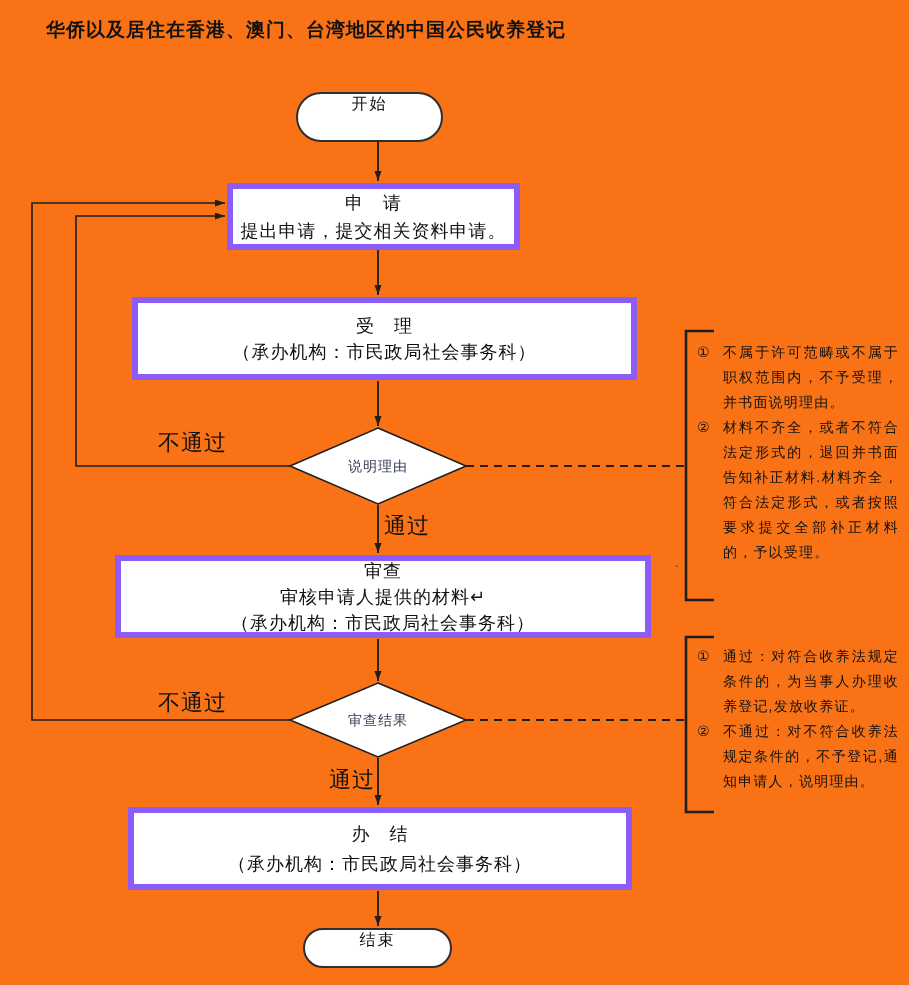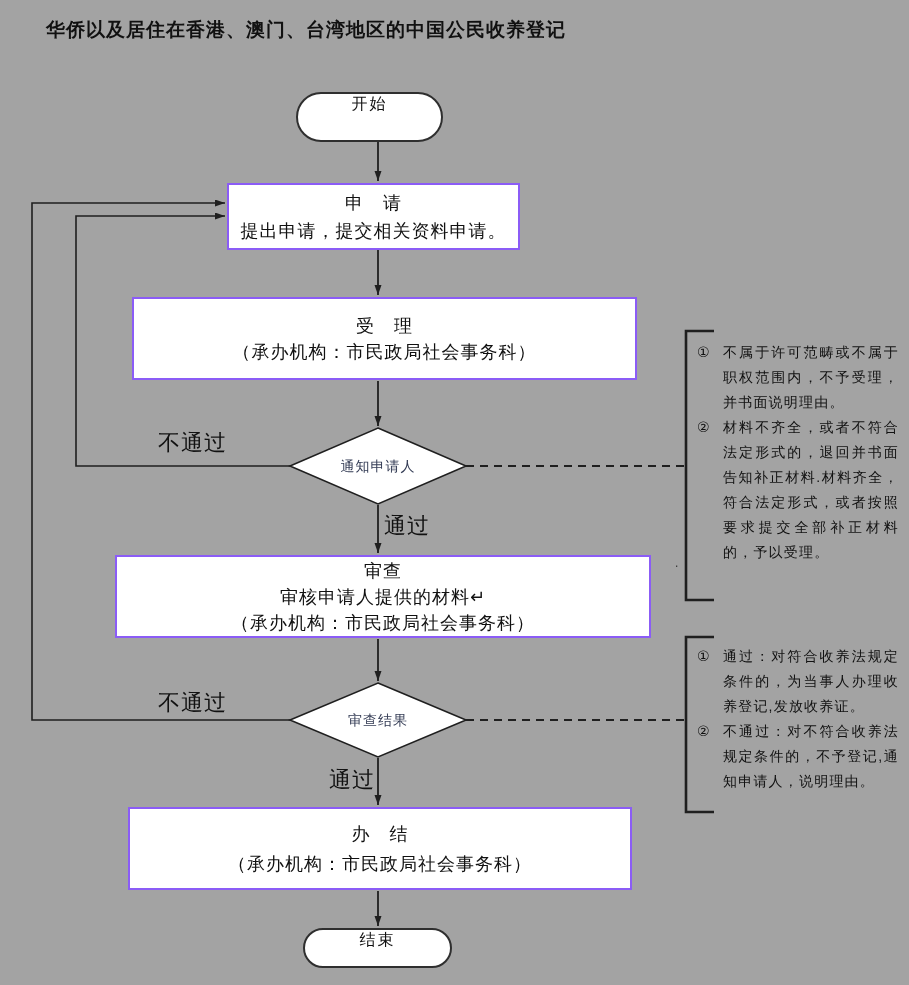--- a/index.html
+++ b/index.html
@@ -1,36 +1,36 @@
 <!DOCTYPE html>
 <html><head>
 <meta charset="utf-8">
 <style>
   html,body{margin:0;padding:0;background:#ffffff;}
   *{box-sizing:border-box;}
   #canvas{
-    position:relative;width:909px;height:985px;background:#a3a3a3;
+    position:relative;width:909px;height:985px;background:#f97316;
     font-family:"Liberation Sans","DejaVu Sans",sans-serif;color:#111111;
     overflow:hidden;
   }
   #shapes{position:absolute;left:0;top:0;}
   .title{
     position:absolute;left:46px;top:17px;width:540px;
     font-size:19px;font-weight:bold;letter-spacing:1px;color:#111;
     white-space:nowrap;
   }
   .terminal{
     position:absolute;border:2px solid #2f2f2f;border-radius:26px;background:#fff;
     display:flex;align-items:flex-start;justify-content:center;
     font-size:16px;letter-spacing:2px;color:#111;
   }
   #start-terminal{left:296px;top:92px;width:147px;height:50px;}
   #end-terminal{left:303px;top:928px;width:149px;height:40px;}
   .step-box{
-    position:absolute;border:2px solid #8b5cf6;background:#fff;
+    position:absolute;border:6px solid #8b5cf6;background:#fff;
     display:flex;flex-direction:column;align-items:center;justify-content:center;
     text-align:center;font-size:18px;line-height:26px;color:#111;letter-spacing:1px;
   }
   #apply-box{left:227px;top:183px;width:293px;height:67px;line-height:28px;}
   #accept-box{left:132px;top:297px;width:505px;height:83px;}
   #review-box{left:115px;top:555px;width:536px;height:83px;}
   #complete-box{left:128px;top:807px;width:504px;height:83px;line-height:30px;}
   .diamond-label{
     position:absolute;width:124px;text-align:center;
     font-size:14px;color:#343c55;letter-spacing:1px;
@@ -101,21 +101,21 @@
   <div class="step-box" id="apply-box">
     <div>申　请</div>
     <div>提出申请，提交相关资料申请。</div>
   </div>
 
   <div class="step-box" id="accept-box">
     <div>受　理</div>
     <div>（承办机构：市民政局社会事务科）</div>
   </div>
 
-  <div class="diamond-label" id="accept-diamond-label">通知申请人</div>
+  <div class="diamond-label" id="accept-diamond-label">说明理由</div>
   <div class="edge-label" id="accept-fail-label">不通过</div>
   <div class="edge-label" id="accept-pass-label">通过</div>
 
   <div class="step-box" id="review-box">
     <div>审查</div>
     <div>审核申请人提供的材料↵</div>
     <div>（承办机构：市民政局社会事务科）</div>
   </div>
 
   <div class="diamond-label" id="review-diamond-label">审查结果</div>

